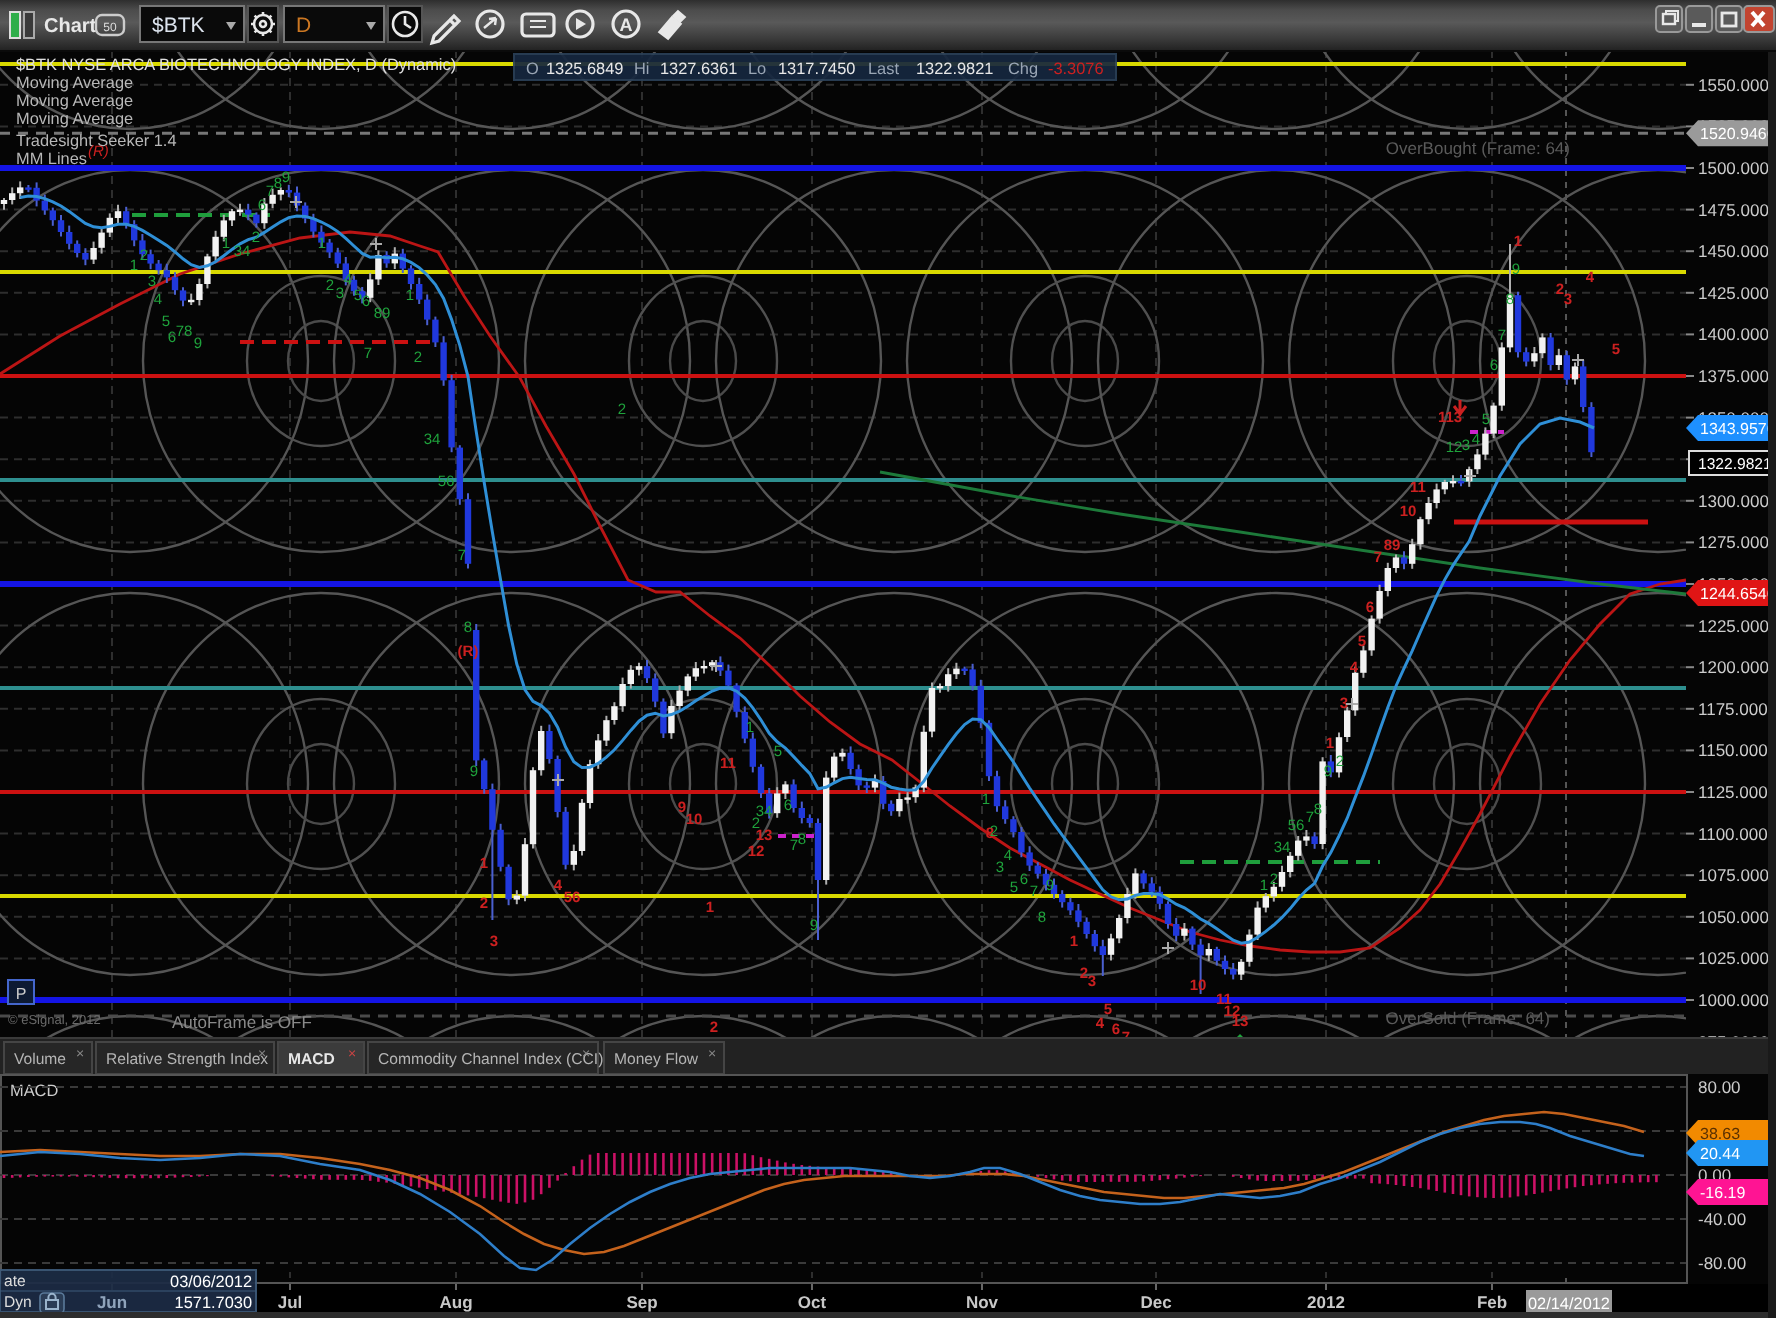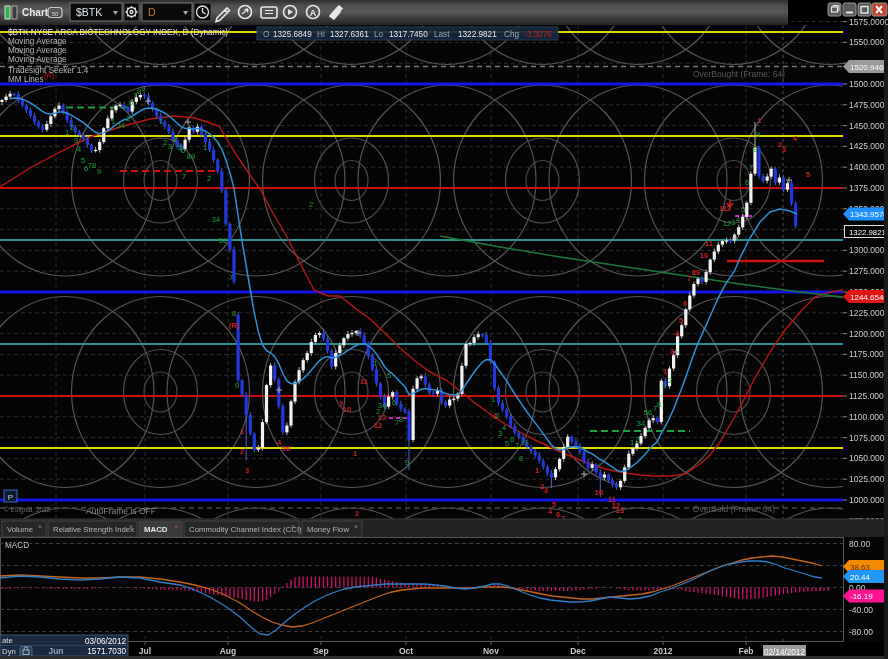--- a/index.html
+++ b/index.html
@@ -981,21 +981,21 @@
       <text x="2" y="653.5" fill="#ddd" font-size="7.8">Dyn</text>
       <rect x="20" y="646.5" width="12" height="10" rx="2" fill="#2a3c55" stroke="#5a7a9a" stroke-width="0.8"></rect>
       <rect x="23" y="650" width="6" height="4.5" fill="none" stroke="#9ab4cc" stroke-width="1"></rect>
       <path d="M24.2,650 v-1.3 a1.8,1.8 0 0 1 3.6,0 v1.3" fill="none" stroke="#9ab4cc" stroke-width="1"></path>
       <text x="126" y="654" fill="#fff" font-size="8.2" text-anchor="end">1571.7030</text>
       <text x="56" y="654" fill="#8fa3bb" font-size="8.5" font-weight="bold" text-anchor="middle">Jun</text>
       <rect x="0" y="656" width="888" height="3" fill="#2d2d2d"></rect>
       <rect x="884" y="25" width="4" height="634" fill="#1a1a1a"></rect>
     </svg>
 
-<div style="position:absolute;top:0;left:0;width:788px;height:25px;background:linear-gradient(#2e2e2e 0%,#4c4c4c 20%,#595959 45%,#3a3a3a 78%,#232323 100%);border-bottom:1px solid #0a0a0a">
+<div style="position:absolute;top:0;left:0;width:888px;height:25px;background:linear-gradient(#2e2e2e 0%,#4c4c4c 20%,#595959 45%,#3a3a3a 78%,#232323 100%);border-bottom:1px solid #0a0a0a">
 <svg width="888" height="25" style="position:absolute;top:0;left:0" font-family="Liberation Sans, sans-serif">
   <rect x="5" y="6" width="5" height="13" fill="#2fae4a" stroke="#dddddd" stroke-width="1"></rect>
   <rect x="12" y="6" width="5" height="13" fill="#3a3a3a" stroke="#aaaaaa" stroke-width="1"></rect>
   <text x="22" y="16" fill="#e8e8e8" font-size="10" font-weight="bold">Chart</text>
   <rect x="48" y="7.5" width="14" height="10" rx="3" fill="none" stroke="#cccccc" stroke-width="1.2"></rect>
   <text x="55" y="15.5" fill="#dddddd" font-size="6" text-anchor="middle">50</text>
   <rect x="70" y="3" width="52" height="18" fill="#0a0a0a" stroke="#777" stroke-width="1"></rect>
   <text x="76" y="16" fill="#dde4ee" font-size="10.5">$BTK</text>
   <path d="M113,11 l5,0 l-2.5,4 z" fill="#aaaaaa"></path>
   <rect x="124" y="3" width="15" height="18" fill="#0a0a0a" stroke="#555" stroke-width="1"></rect>

